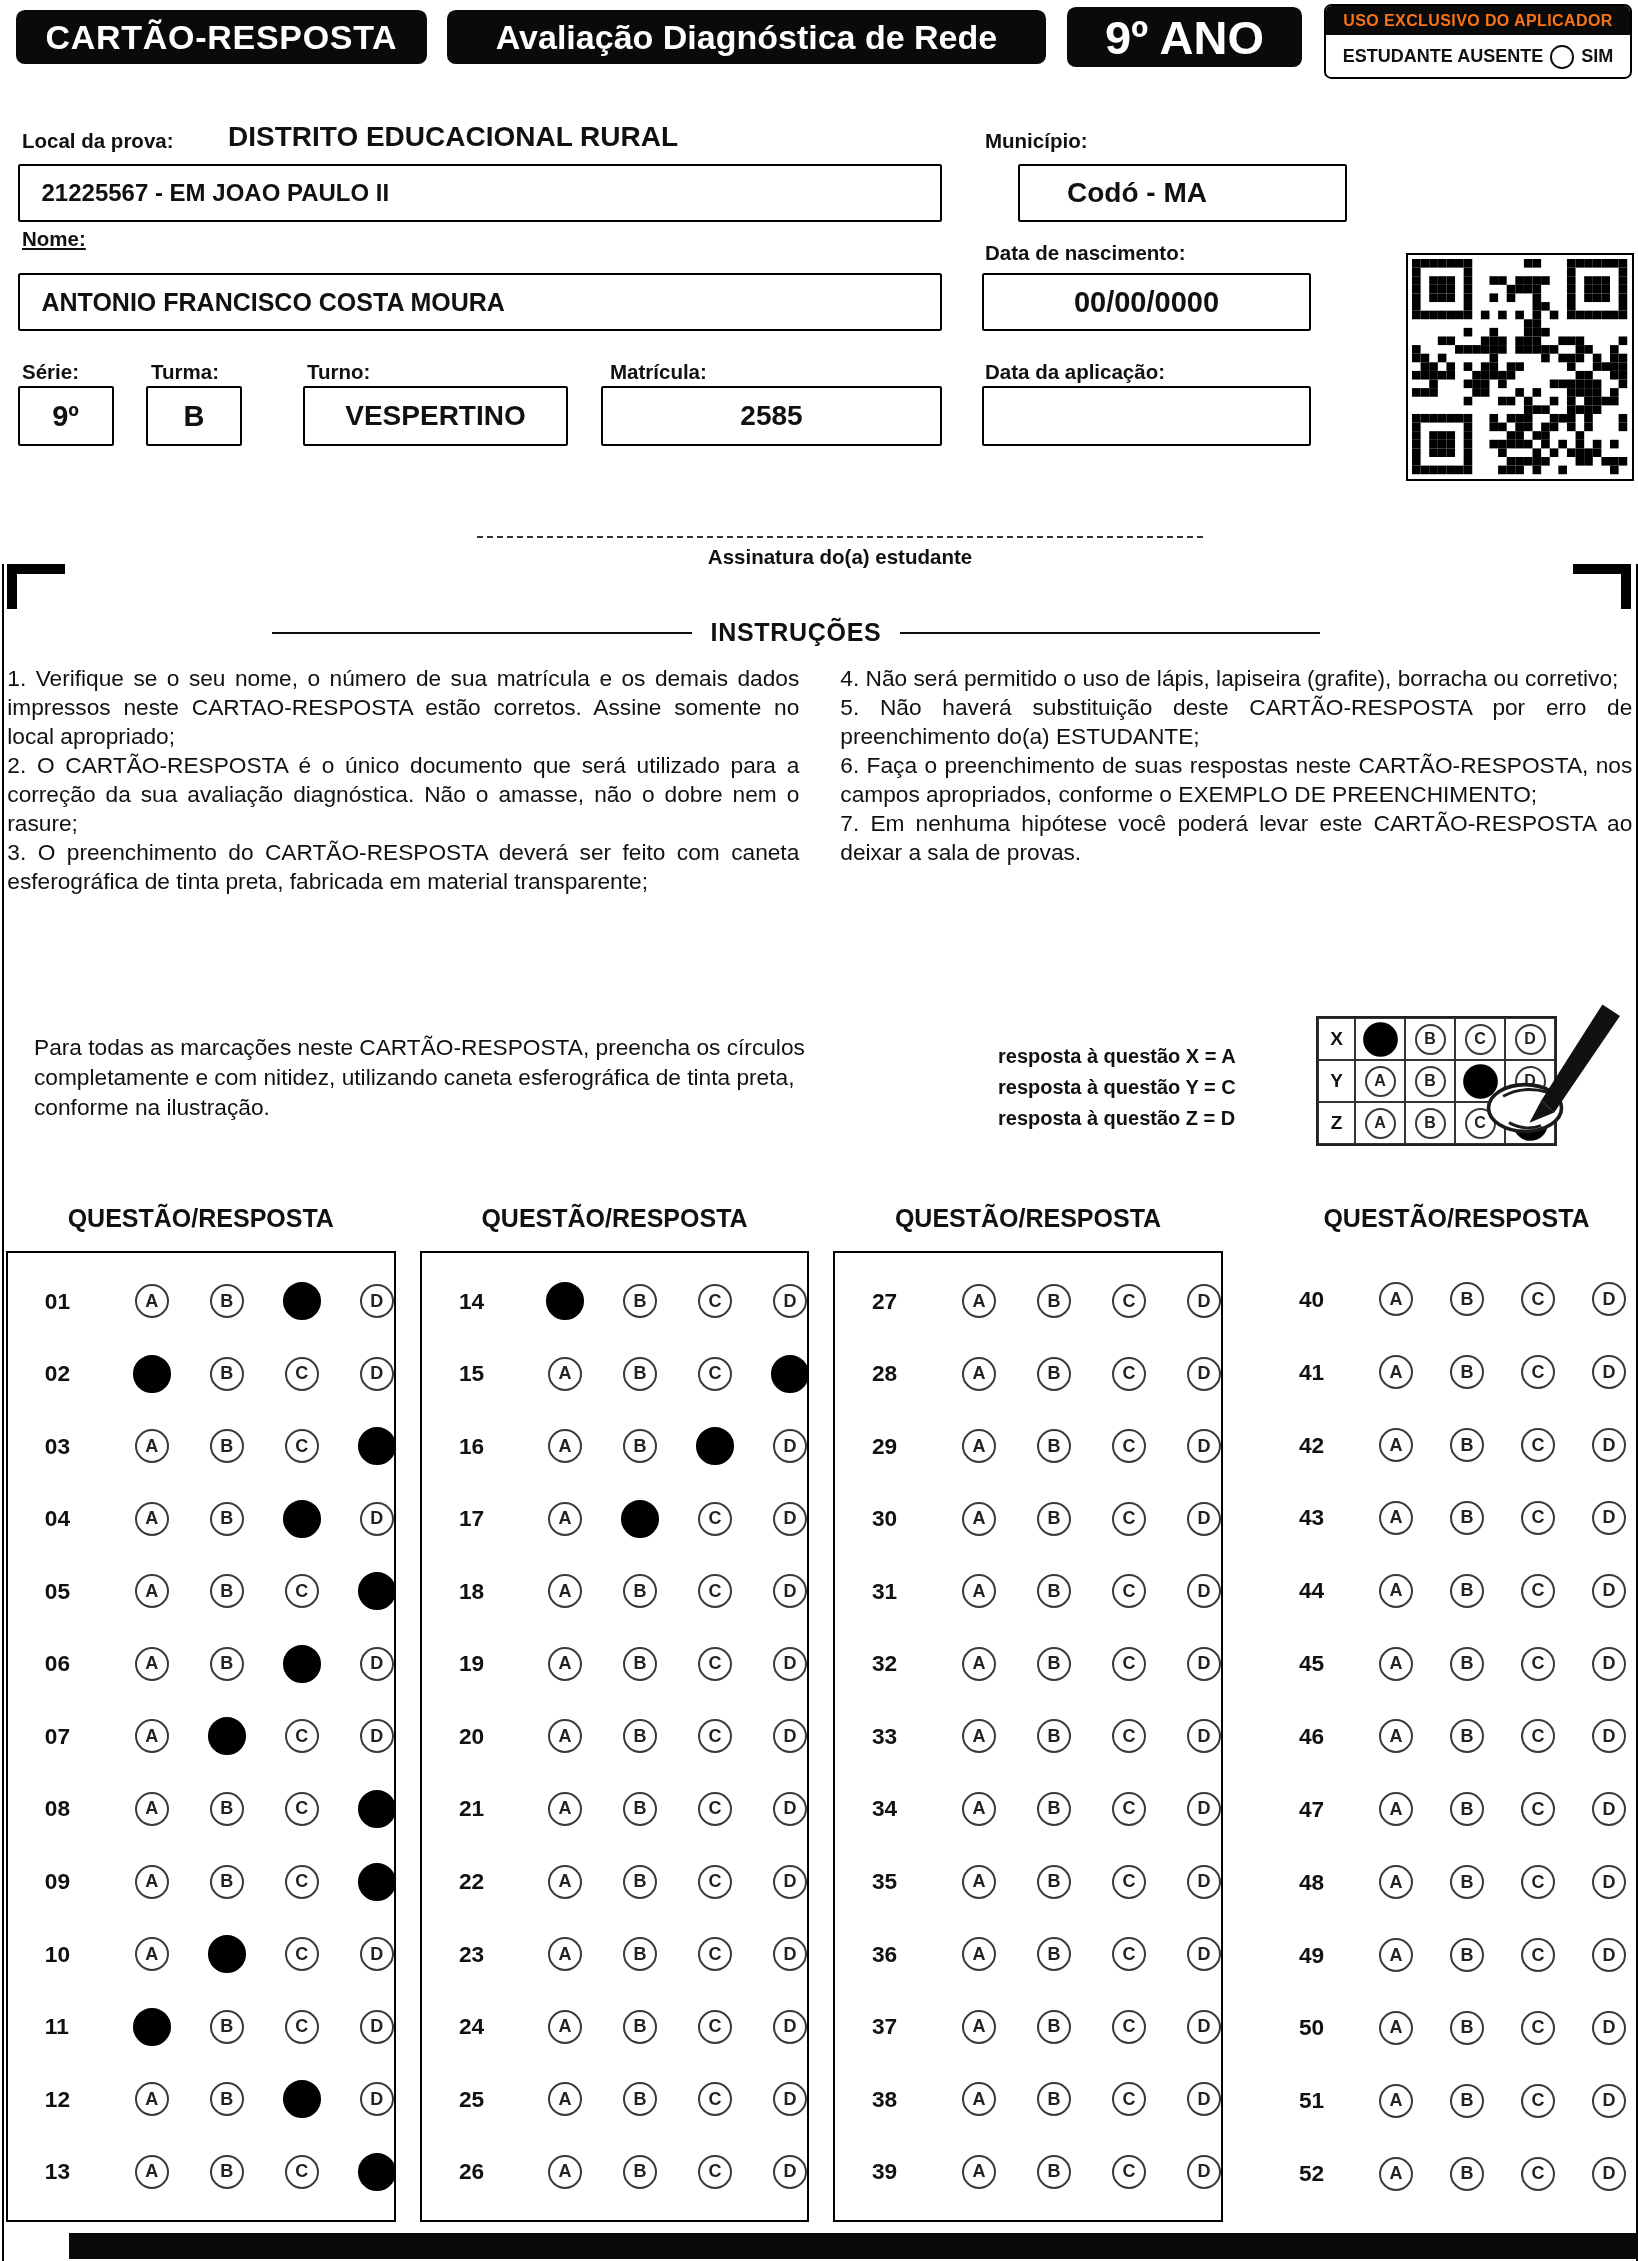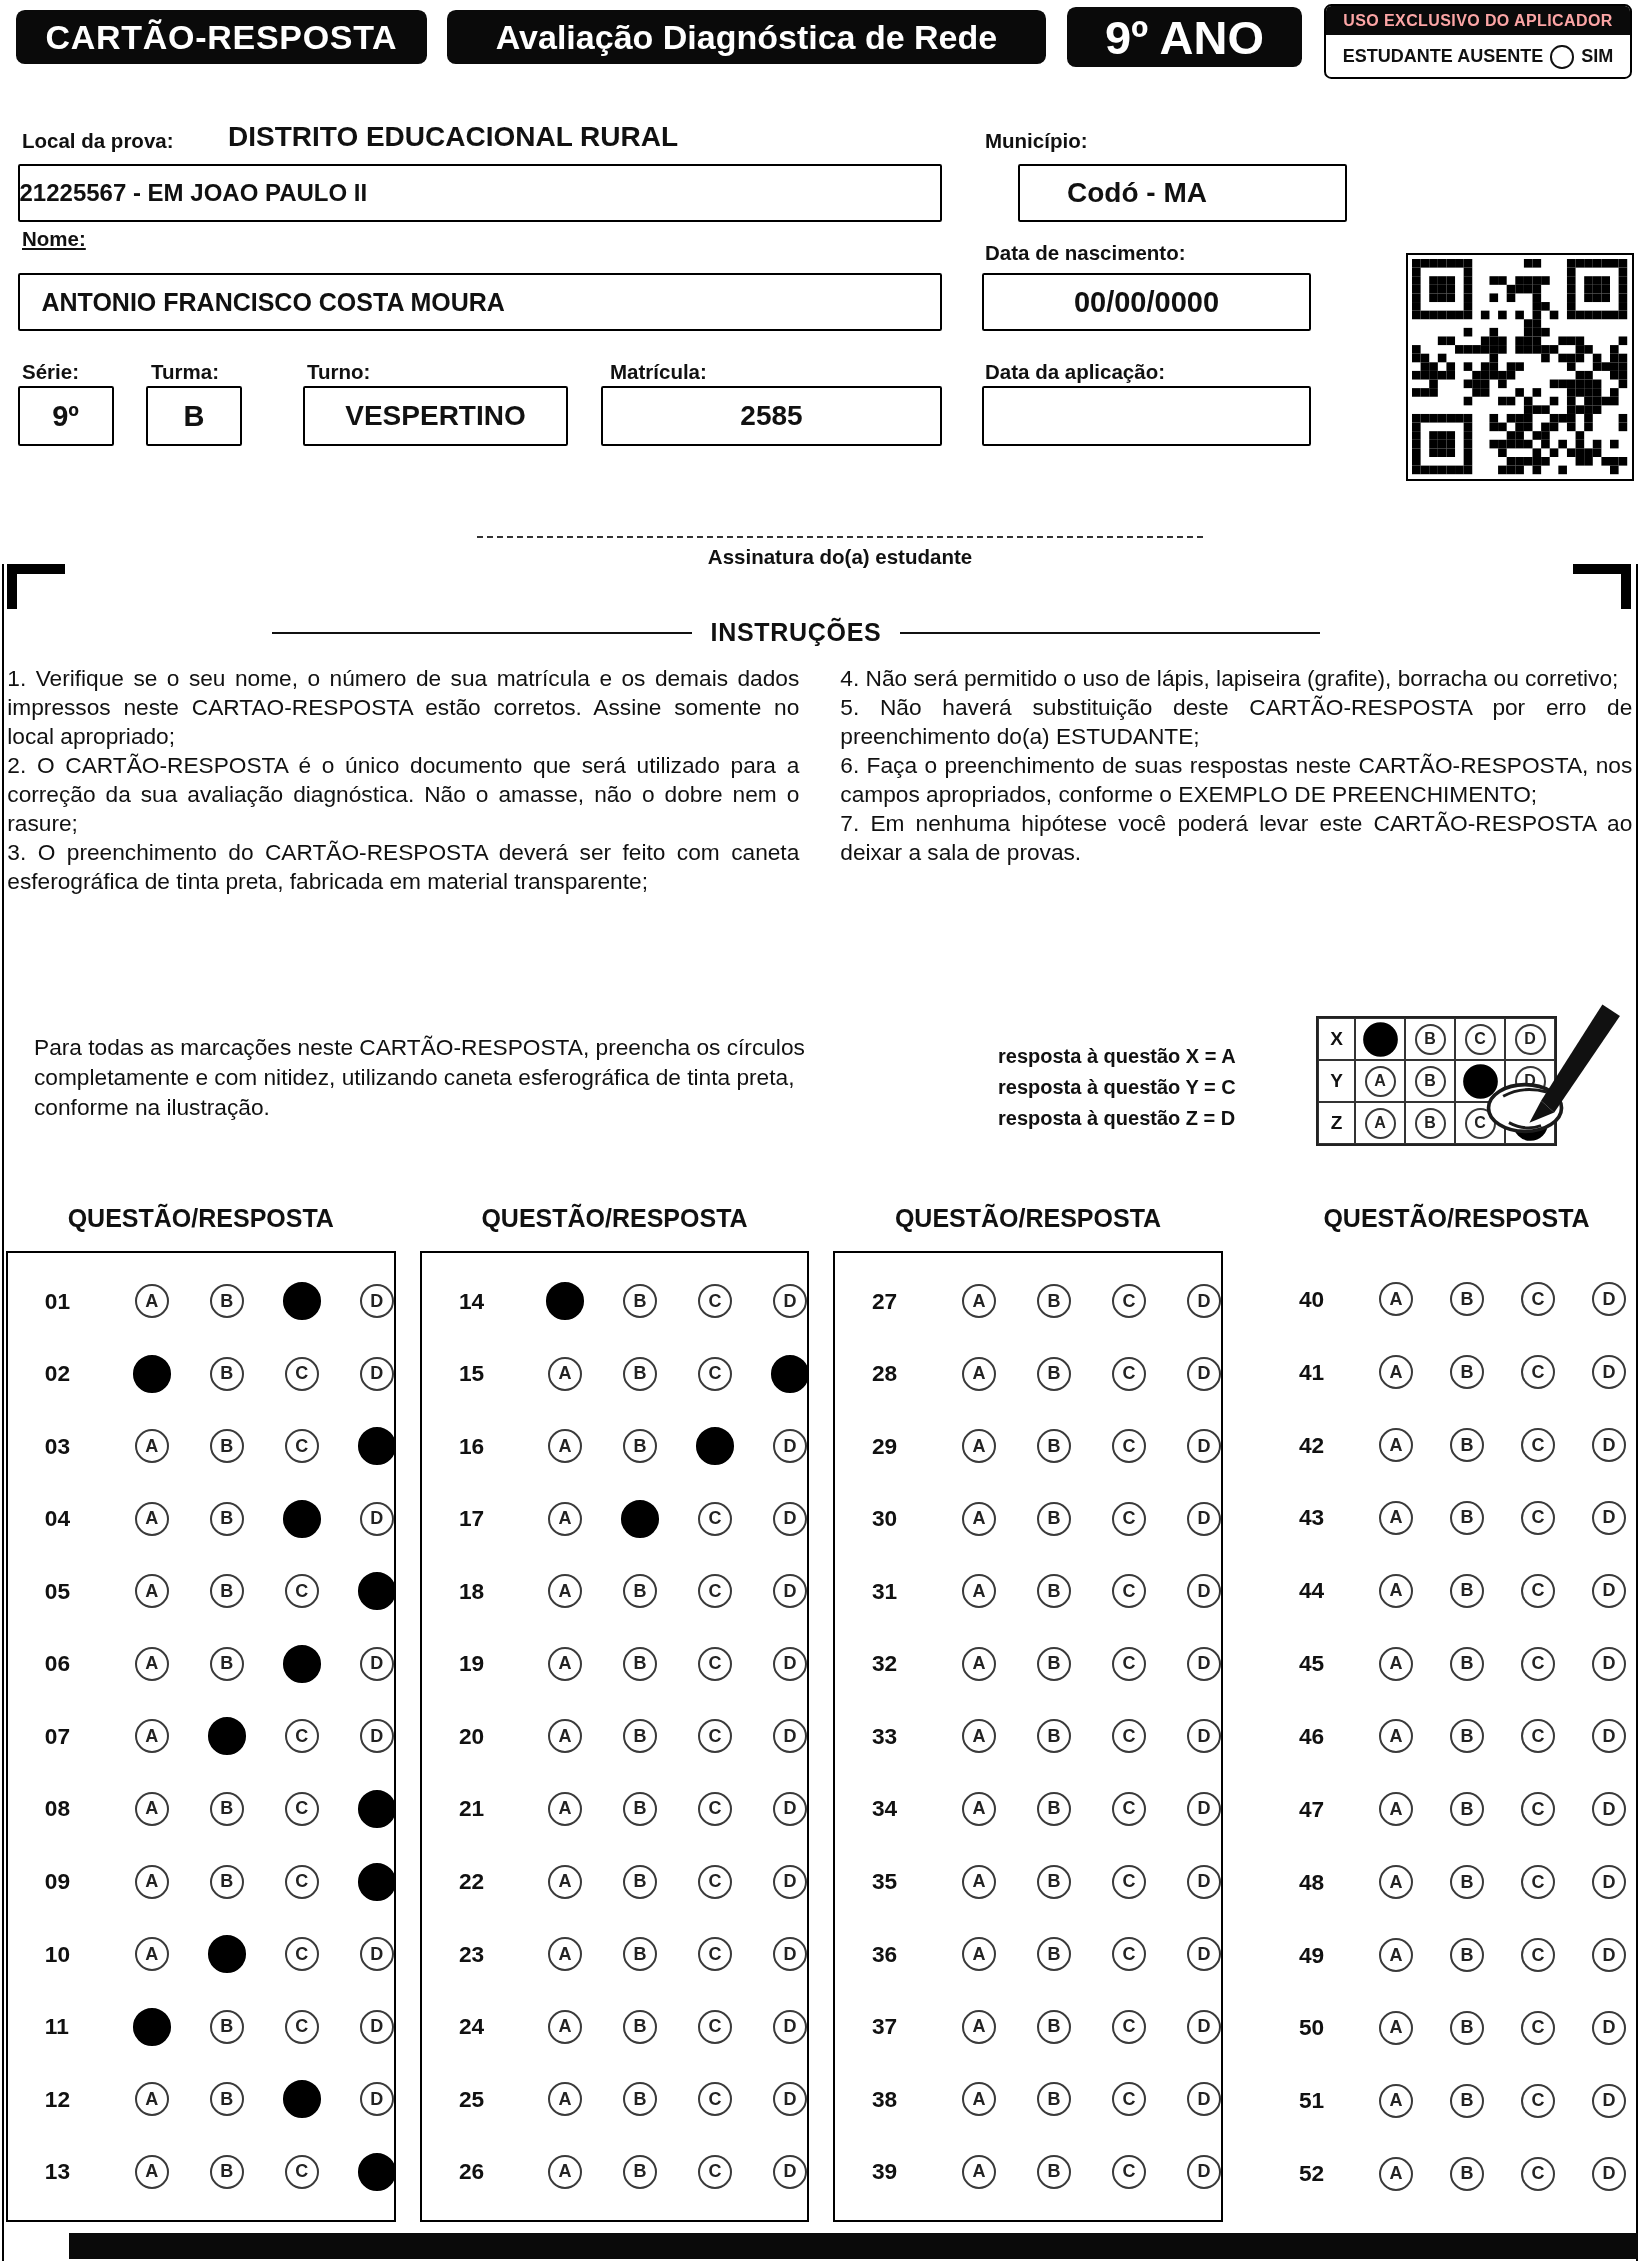--- a/index.html
+++ b/index.html
@@ -8,32 +8,32 @@
   .page { position:relative; width:1639px; height:2261px; background:#ffffff; overflow:hidden; margin:0 auto; }
 
   
   .hbox { position:absolute; background:#0a0a0a; color:#fff; font-weight:bold;
           display:flex; align-items:center; justify-content:center; border-radius:8.8px; }
   .box-card  { left:16px;  top:10.2px; width:411px; height:54px; font-size:34px; letter-spacing:0.7px; }
   .box-exam  { left:447px; top:10.2px; width:599px; height:54px; font-size:34px; }
   .box-grade { left:1067px; top:7.3px; width:235px; height:60px; font-size:47px; }
   .applicator { position:absolute; left:1324px; top:4.4px; width:308px; height:75px;
                 border:2.2px solid #000; border-radius:7.3px; overflow:hidden; background:#fff; }
-  .app-head { background:#0a0a0a; color:#fca5a5; height:29px; display:flex; align-items:center;
+  .app-head { background:#0a0a0a; color:#f97316; height:29px; display:flex; align-items:center;
               justify-content:center; font-size:16px; font-weight:bold; letter-spacing:0.4px; }
   .app-body { height:43px; display:flex; align-items:center; justify-content:center; gap:7.3px;
               font-size:18px; font-weight:bold; }
   .app-circle { width:23.4px; height:23.4px; border:2.2px solid #111; border-radius:50%; display:inline-block; }
 
   
   .flabel { position:absolute; font-size:20.5px; font-weight:bold; }
   .bigval { position:absolute; font-size:28px; font-weight:bold; }
   .fbox { position:absolute; border:2.9px solid #000; border-radius:2.2px; background:#fff;
           display:flex; align-items:center; font-weight:bold; }
-  .school-box { left:17.5px; top:164px; width:924px; height:58px; font-size:24px; }
+  .school-box { left:17.5px; top:164px; width:924px; height:58px; font-size:24px; padding-left:22px; }
   .mun-box    { left:982px; top:164px; width:329px; height:58px; font-size:28px; padding-left:47px;margin-left:36px; }
   .nome-box   { left:17.5px; top:273px; width:924px; height:58px; font-size:25px; padding-left:22px; }
   .nasc-box   { left:982px; top:273px; width:329px; height:58px; font-size:29px; justify-content:center; }
   .serie-box  { left:17.5px;  top:386px; width:96px; height:60px; font-size:29px; justify-content:center; }
   .turma-box  { left:146px; top:386px; width:96px; height:60px; font-size:29px; justify-content:center; }
   .turno-box  { left:303px; top:386px; width:265px; height:60px; font-size:28px; justify-content:center; }
   .mat-box    { left:601px; top:386px; width:341px; height:60px; font-size:28px; justify-content:center; }
   .apl-box    { left:982px; top:386px; width:329px; height:60px; }
 
   .qr { position:absolute; left:1406px; top:253px; width:228px; height:228px;

